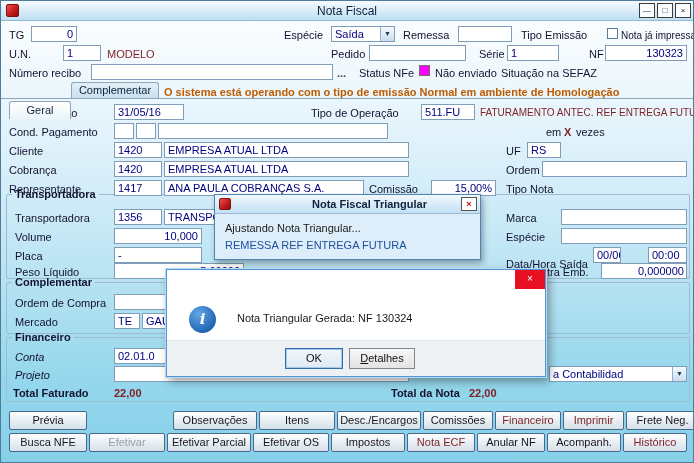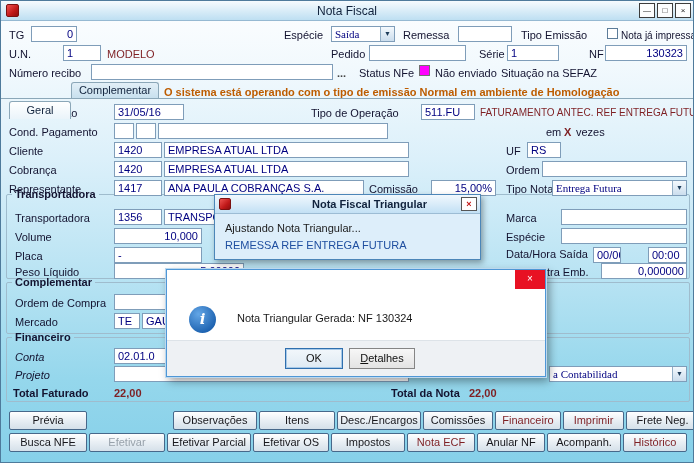--- a/index.html
+++ b/index.html
@@ -10,21 +10,21 @@
   .lbl { position:absolute; font-size:11px; color:#131330; white-space:nowrap; line-height:12px; }
   .sm  { font-size:10px; }
   .b   { font-weight:bold; }
   .i   { font-style:italic; }
   .maroon { color:#7e1f23; }
   .orange { color:#bd5c00; }
   .blue   { color:#1f4fa0; }
   .inp { position:absolute; height:16px; background:#fff; border:1px solid #7f9db9;
          font-size:11px; color:#000080; padding:1px 3px 0; white-space:nowrap; overflow:hidden; }
   .num { text-align:right; }
-  .combo { padding-right:24px;font-family:Liberation Serif, serif; }
+  .combo { padding-right:24px; }
   .arr { position:absolute; right:0; top:0; width:14px; height:14px;
          background:linear-gradient(#f4f9fd,#cbdded); border-left:1px solid #93afc6;
          color:#1d3c5a; font-size:7px; line-height:14px; text-align:center; }
   .chk { position:absolute; width:11px; height:11px; background:#fff; border:1px solid #5c7c99; }
   .statussq { position:absolute; width:11px; height:11px; background:#ff00ff; border:1px solid #707070; }
   .grp { position:absolute; border:1px solid #9fbccd; border-radius:2px; margin:0; padding:0; background:transparent; }
   .grp legend { font-size:11px; font-weight:bold; color:#131330; padding:0 3px; margin-left:5px; }
   .tabline { position:absolute; left:0; top:97px; width:100%; height:1px; background:#8ba7b8; }
   .tab { position:absolute; font-size:11px; text-align:center; border:1px solid #8ba7b8; border-bottom:none;
          border-radius:3px 3px 0 0; color:#10223c; }
@@ -156,39 +156,35 @@
   <div class="inp" style="left:163px;top:160px;width:245px;">EMPRESA ATUAL LTDA</div>
   <div class="lbl" style="left:505px;top:163px;">Ordem</div>
   <div class="inp" style="left:541px;top:160px;width:145px;"></div>
 
   <div class="lbl" style="left:8px;top:182px;">Representante</div>
   <div class="inp" style="left:113px;top:179px;width:48px;">1417</div>
   <div class="inp" style="left:163px;top:179px;width:200px;">ANA PAULA COBRANÇAS S.A.</div>
   <div class="lbl" style="left:368px;top:182px;">Comissão</div>
   <div class="inp num" style="left:430px;top:179px;width:65px;">15,00%</div>
   <div class="lbl" style="left:505px;top:182px;">Tipo Nota</div>
-  <div class="inp combo" style="left:551px;top:179px;width:135px;">
-    <span>Entrega Futura</span>
-    <span class="arr">▼</span>
-  </div>
 
   <div class="lbl" style="left:14px;top:211px;">Transportadora</div>
   <div class="inp" style="left:113px;top:208px;width:48px;">1356</div>
   <div class="inp" style="left:163px;top:208px;width:245px;">TRANSPORTA</div>
   <div class="lbl" style="left:505px;top:211px;">Marca</div>
   <div class="inp" style="left:560px;top:208px;width:126px;"></div>
 
   <div class="lbl" style="left:14px;top:230px;">Volume</div>
   <div class="inp num" style="left:113px;top:227px;width:88px;padding-left:48px;">10,000</div>
   <div class="lbl" style="left:505px;top:230px;">Espécie</div>
   <div class="inp" style="left:560px;top:227px;width:126px;"></div>
 
   <div class="lbl" style="left:14px;top:249px;">Placa</div>
   <div class="inp" style="left:113px;top:246px;width:88px;">-</div>
-  <div class="lbl" style="left:505px;top:247px;">Data/Hora Saída</div>
+  <div class="lbl" style="left:505px;top:257px;">Data/Hora Saída</div>
   <div class="inp" style="left:592px;top:246px;width:28px;">00/00/00</div>
   <div class="inp" style="left:647px;top:246px;width:39px;">00:00</div>
 
   <div class="lbl" style="left:14px;top:265px;">Peso Líquido</div>
   <div class="inp num" style="left:113px;top:262px;width:130px;">5,00000</div>
   <div class="lbl" style="left:505px;top:265px;">Peso Extra Emb.</div>
   <div class="inp num" style="left:600px;top:262px;width:86px;padding-left:36px;">0,000000</div>
 
   <div class="lbl" style="left:14px;top:296px;">Ordem de Compra</div>
   <div class="inp" style="left:113px;top:293px;width:295px;"></div>

